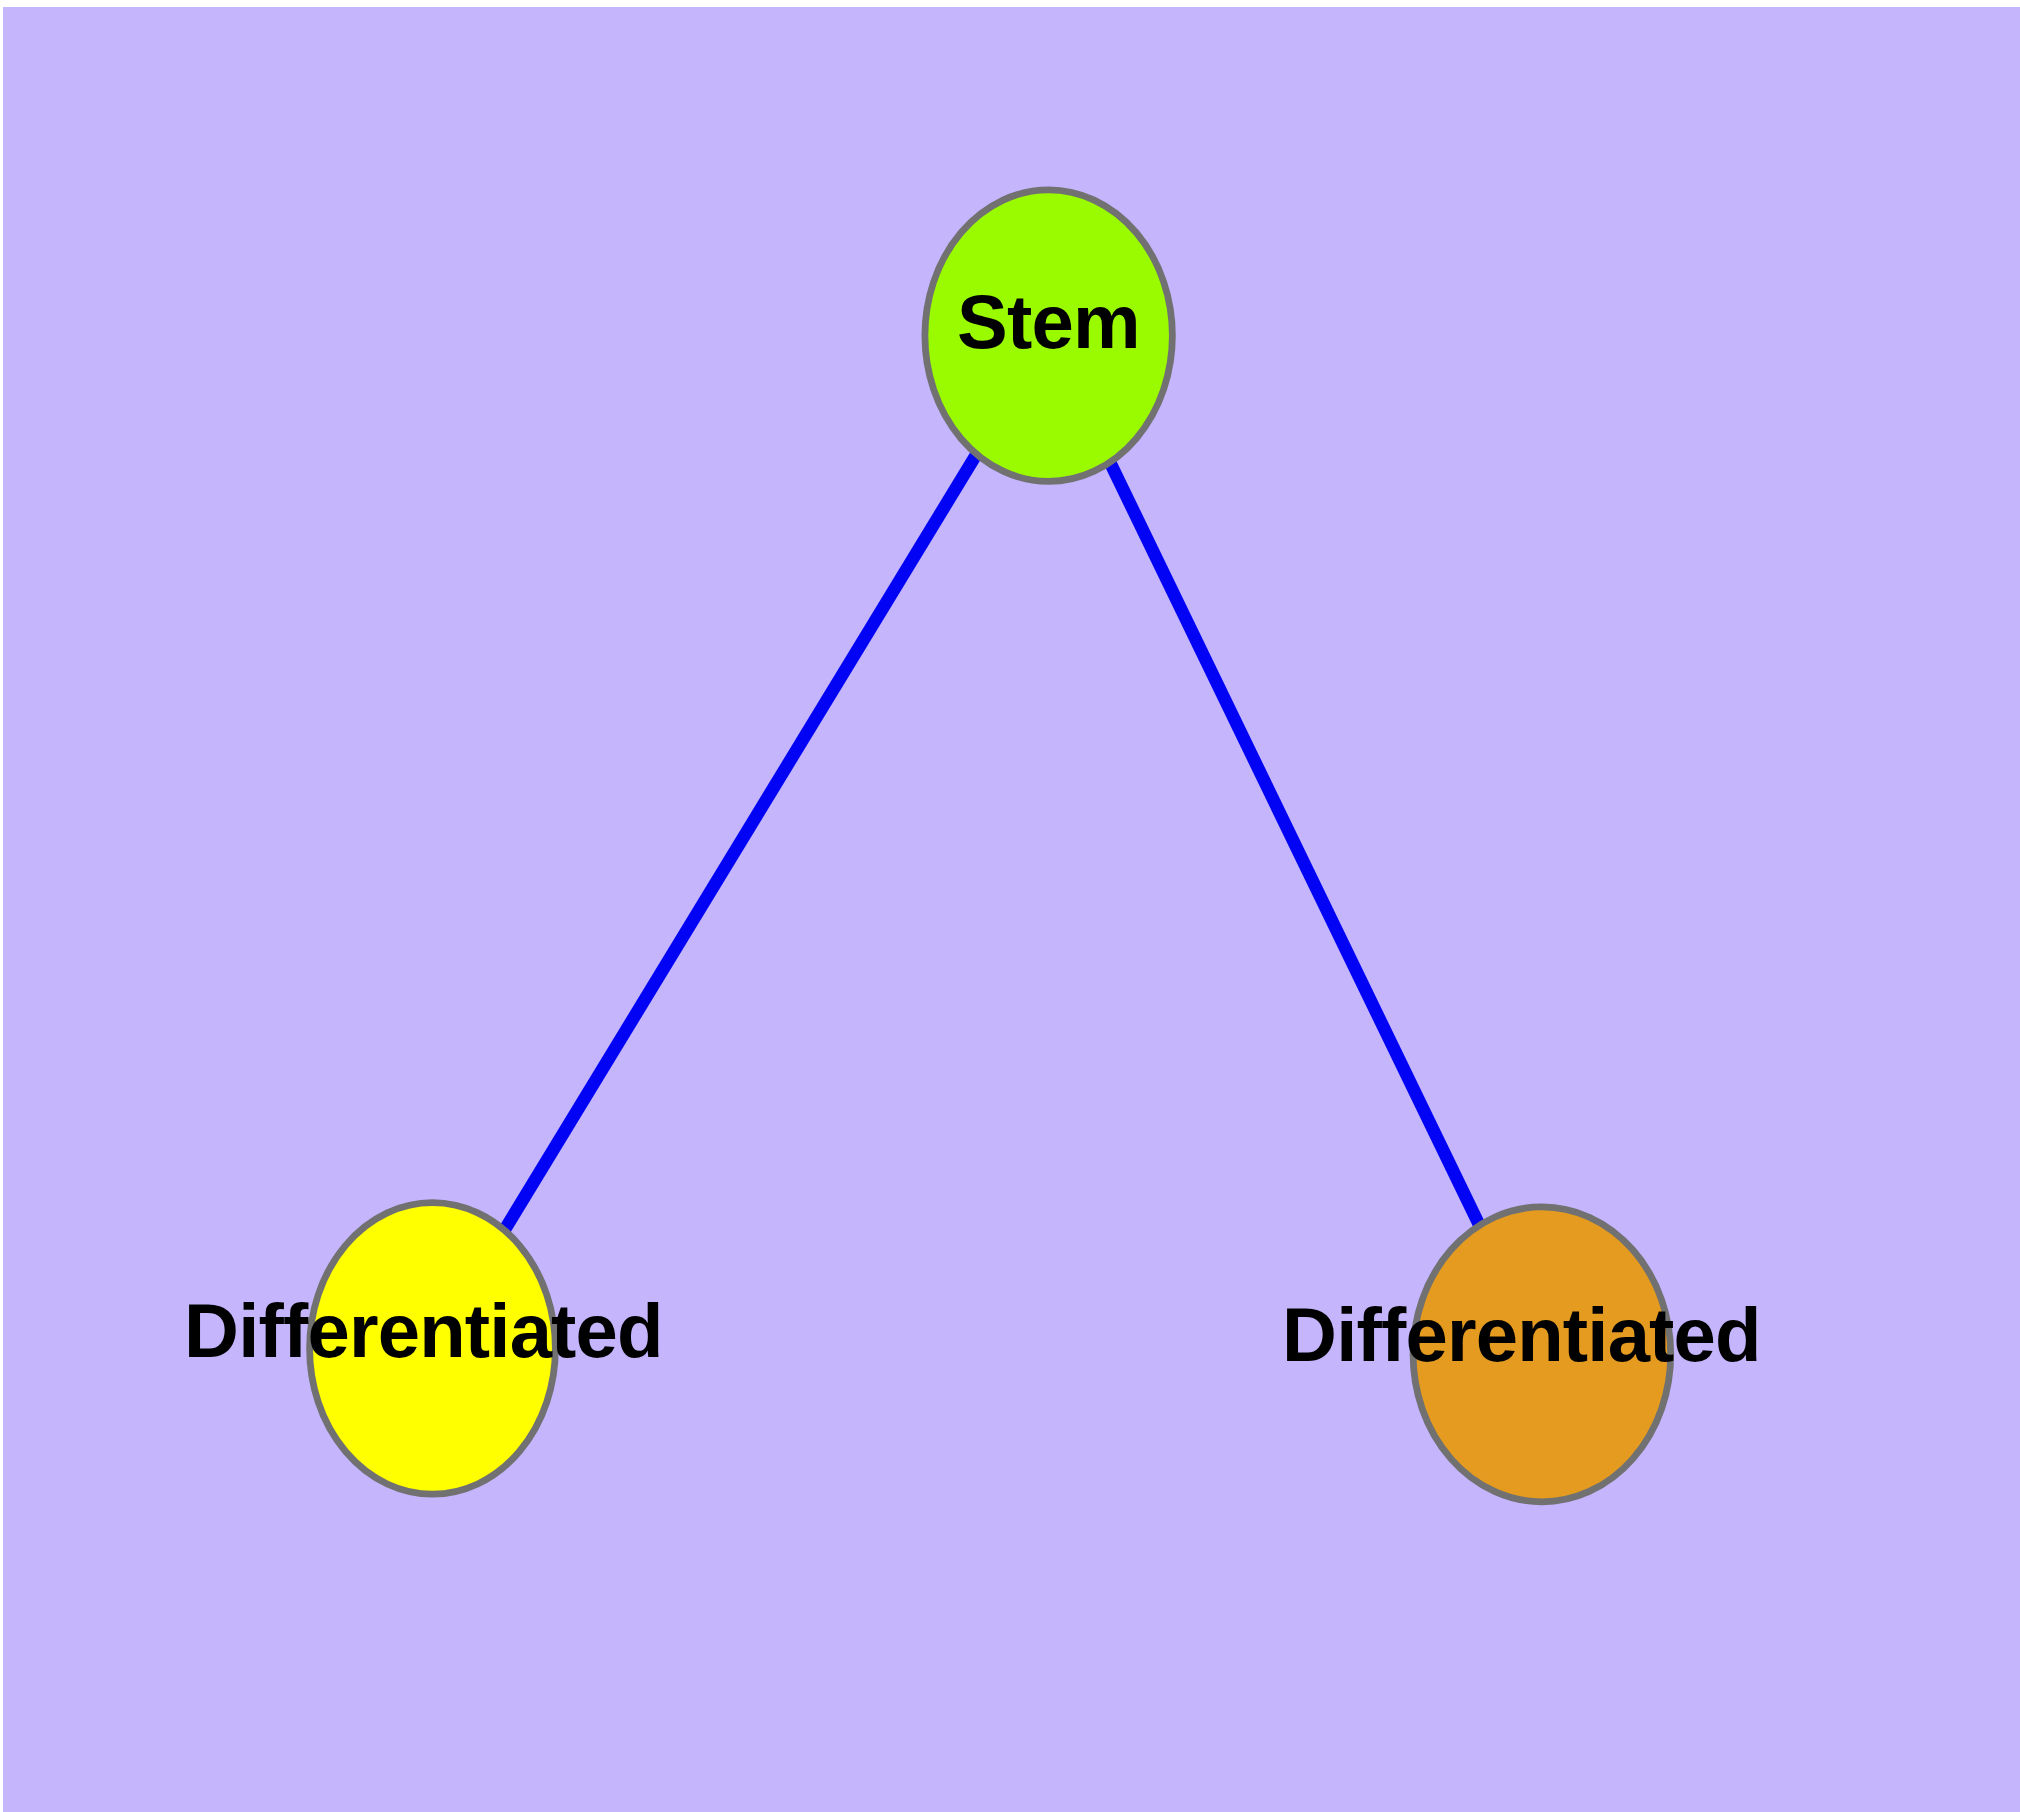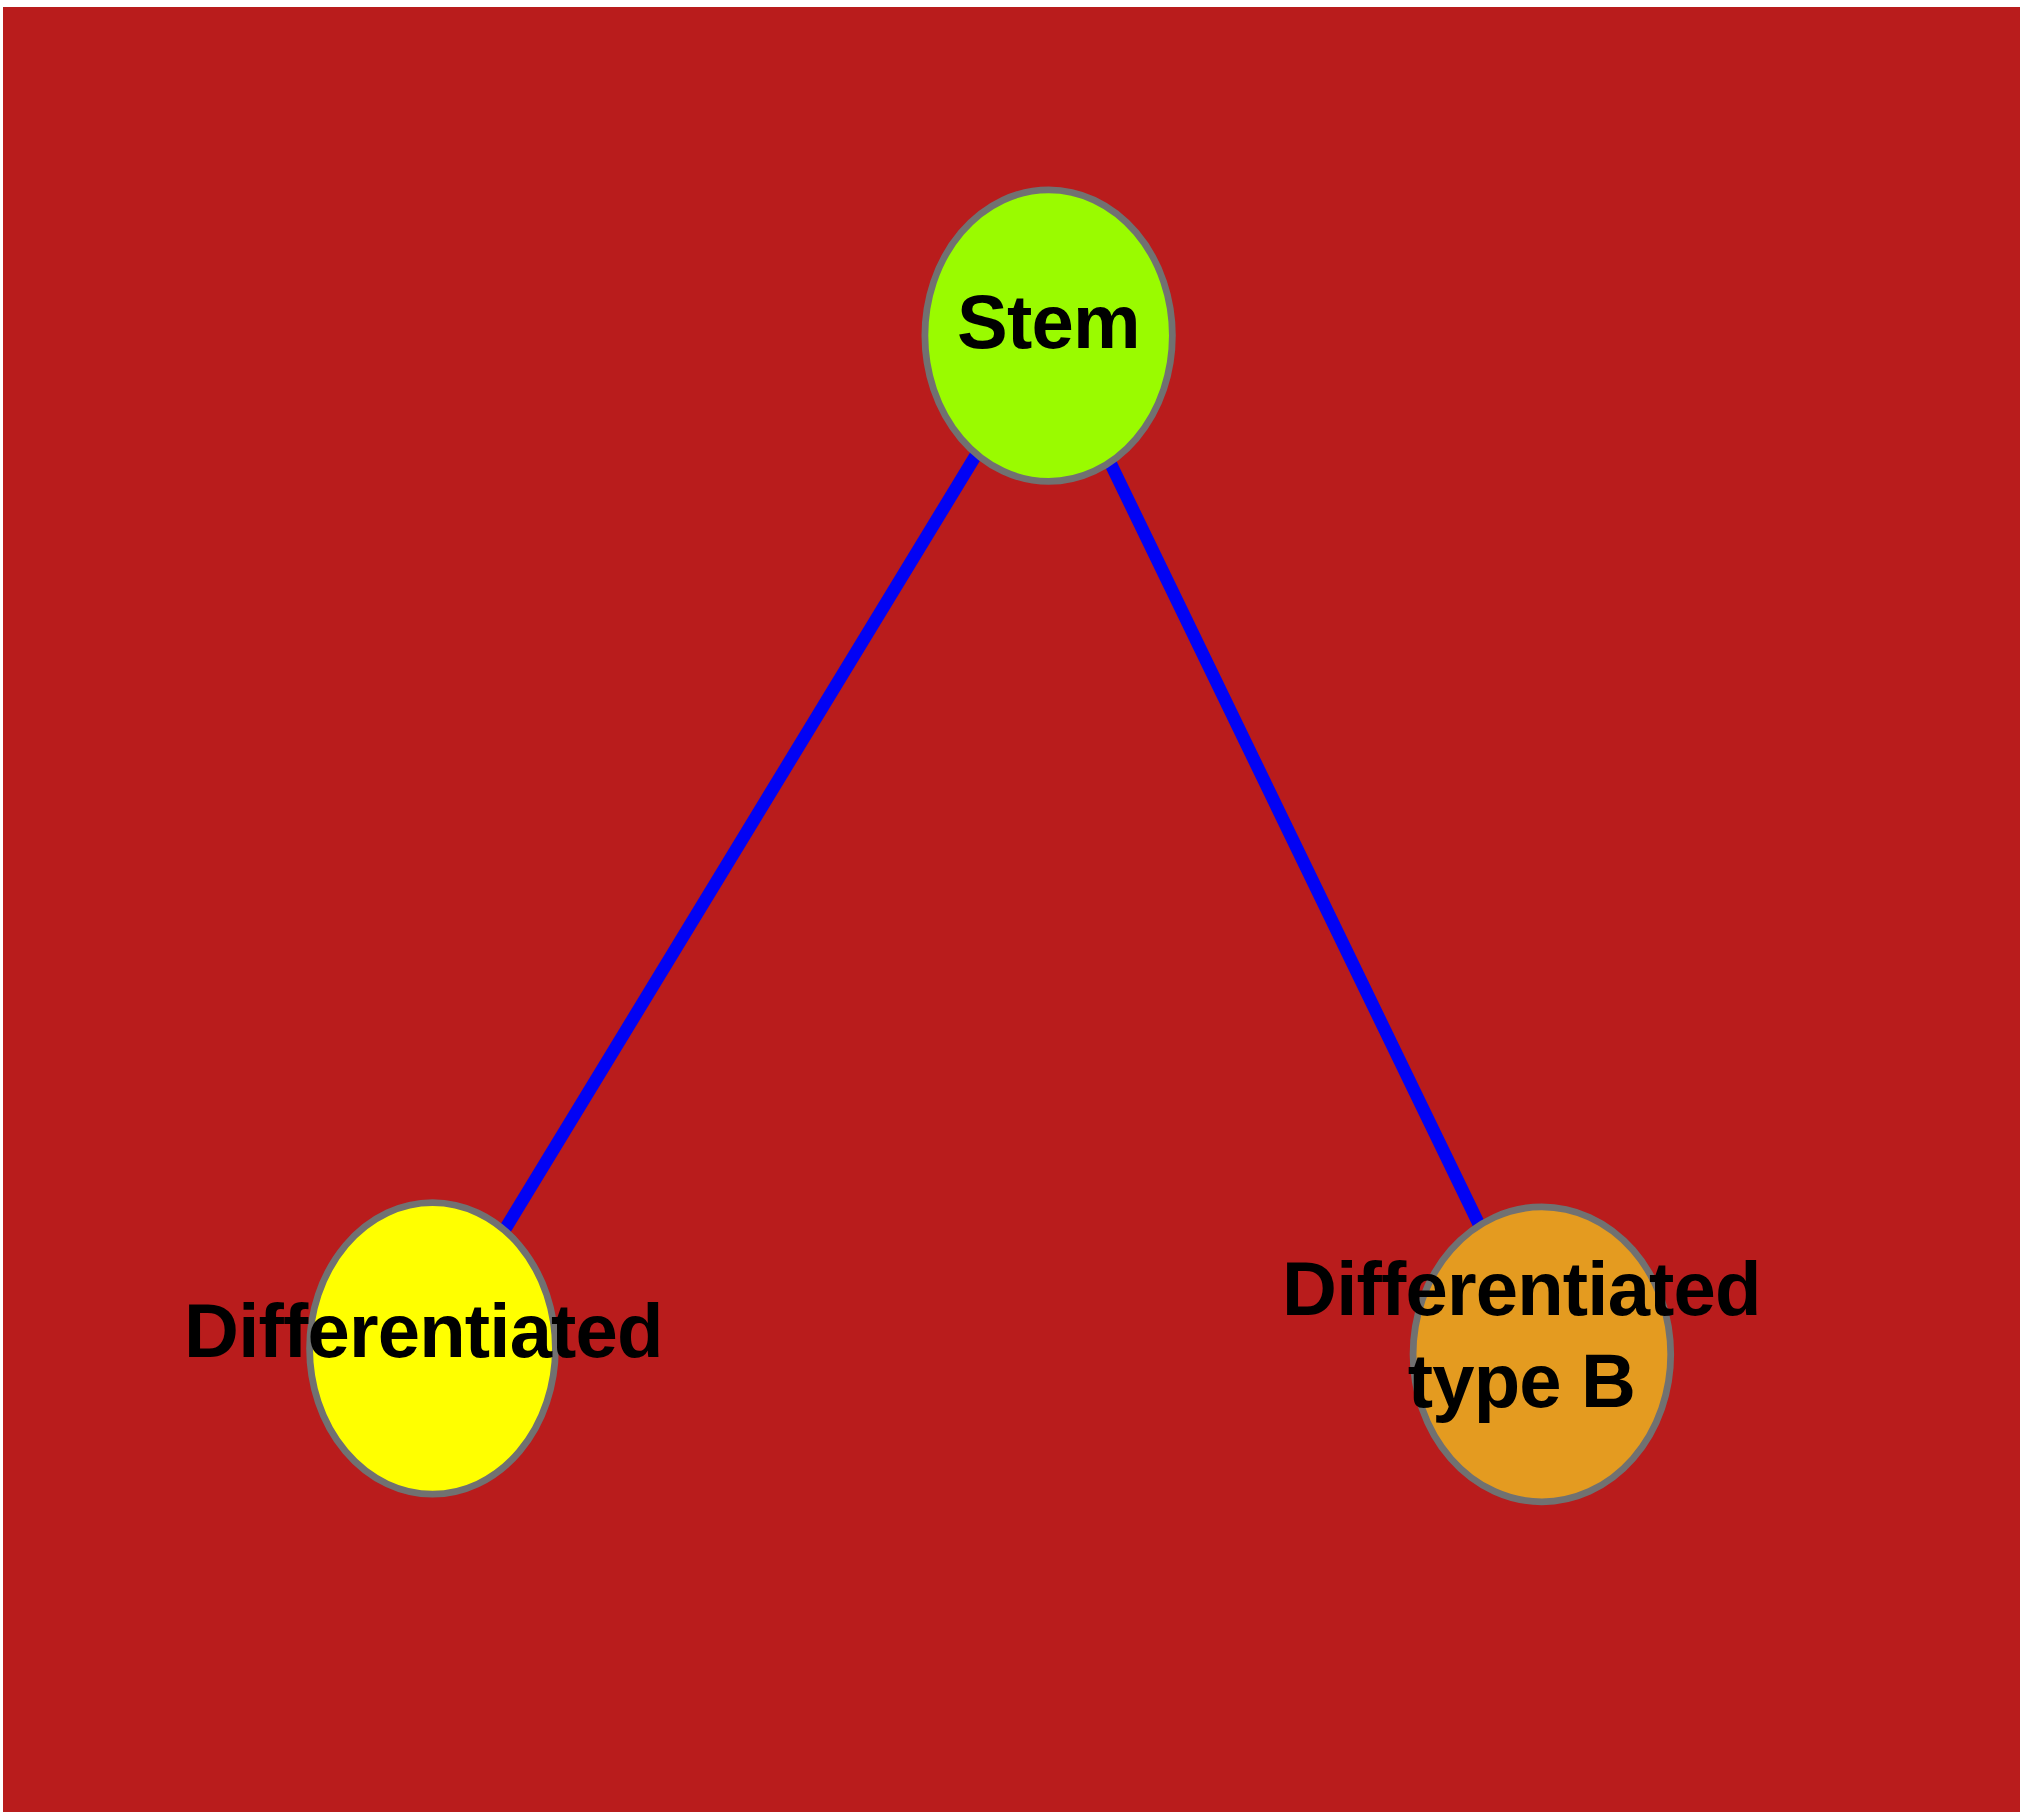--- a/index.html
+++ b/index.html
@@ -38,21 +38,21 @@
     white-space: nowrap;
     letter-spacing: -0.8px;
   }
   .node-label span {
     display: block;
   }
 </style>
 </head>
 <body style="background: rgb(255, 255, 255);">
 
-<div class="canvas" style="background: #b91c1c;">
+<div class="canvas" style="background: #c4b5fd;">
 
   <svg class="graph-svg" viewBox="0 0 2384 2138" xmlns="http://www.w3.org/2000/svg">
 
     <line x1="1237" y1="396" x2="510" y2="1591" stroke-width="15" stroke="#0202f5"></line>
     <line x1="1237" y1="396" x2="1819" y2="1598" stroke-width="15" stroke="#0202f5"></line>
 
     <ellipse cx="1237" cy="396" rx="146" ry="172" stroke-width="8" fill="#9afb00" stroke="#717171"></ellipse>
     <ellipse cx="510" cy="1591" rx="145" ry="172" stroke-width="8" fill="#ffff00" stroke="#717171"></ellipse>
     <ellipse cx="1819" cy="1598" rx="152" ry="174" stroke-width="8" fill="#e49b20" stroke="#717171"></ellipse>
   </svg>
@@ -60,17 +60,16 @@
   <div class="node-label" style="left: 1045px; top: 315px; color: rgb(0, 0, 0);">
     <span>Stem</span>
   </div>
 
   <div class="node-label" style="left: 420px; top: 1324px; color: rgb(0, 0, 0);">
     <span>Differentiated</span>
   </div>
 
   <div class="node-label" style="left: 1518px; top: 1328px; color: rgb(0, 0, 0);">
     <span>Differentiated</span>
-    <span>type B</span>
   </div>
 
 </div>
 
 
 </body></html>

